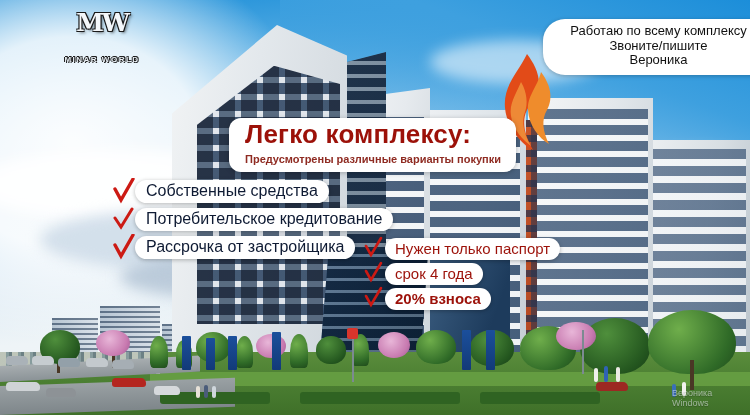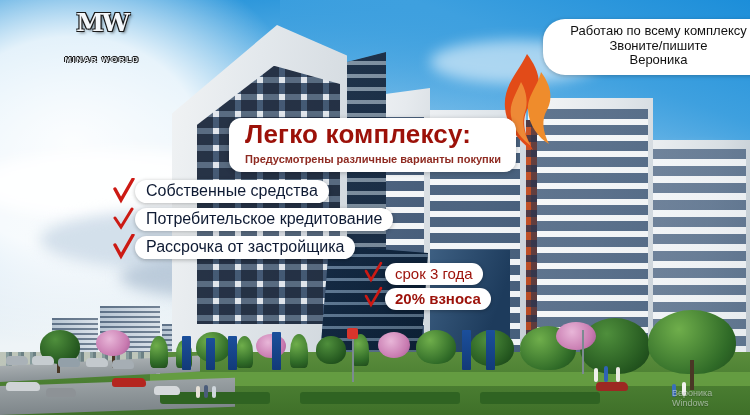--- a/index.html
+++ b/index.html
@@ -356,34 +356,42 @@
   </div>
   <div class="check-row r3">
     <span class="tick">
       <svg width="22" height="26" viewBox="0 0 22 26">
           <path d="M2 11 L8 22 L20 1" stroke="#cc1a14" stroke-width="3.4" fill="none" stroke-linecap="round"></path>
         </svg>
     </span>
     <span class="pill">Рассрочка от застройщика</span>
   </div>
 
-  <div class="check-row c2">
+  <div class="check-row c1">
     <span class="tick">
       <svg width="22" height="24" viewBox="0 0 22 24">
           <path d="M3 10 L8 19 L18 2" stroke="#cc1a14" stroke-width="2.6" fill="none" stroke-linecap="round"></path>
         </svg>
     </span>
-    <span class="pill red">срок 3 года</span>
-  </div>
-  <div class="check-row c3">
+    <span class="pill red">Нужен только паспорт</span>
+  </div>
+  <div class="check-row c2">
     <span class="tick">
       <svg width="22" height="24" viewBox="0 0 22 24">
           <path d="M3 10 L8 19 L18 2" stroke="#cc1a14" stroke-width="2.6" fill="none" stroke-linecap="round"></path>
         </svg>
     </span>
+    <span class="pill red">срок 4 года</span>
+  </div>
+  <div class="check-row c3">
+    <span class="tick">
+      <svg width="22" height="24" viewBox="0 0 22 24">
+          <path d="M3 10 L8 19 L18 2" stroke="#cc1a14" stroke-width="2.6" fill="none" stroke-linecap="round"></path>
+        </svg>
+    </span>
     <span class="pill red">20% взноса</span>
   </div>
 
   <div class="watermark">
     <div>Вероника Windows</div>
   </div>
 
 </div>
 
 </body></html>

